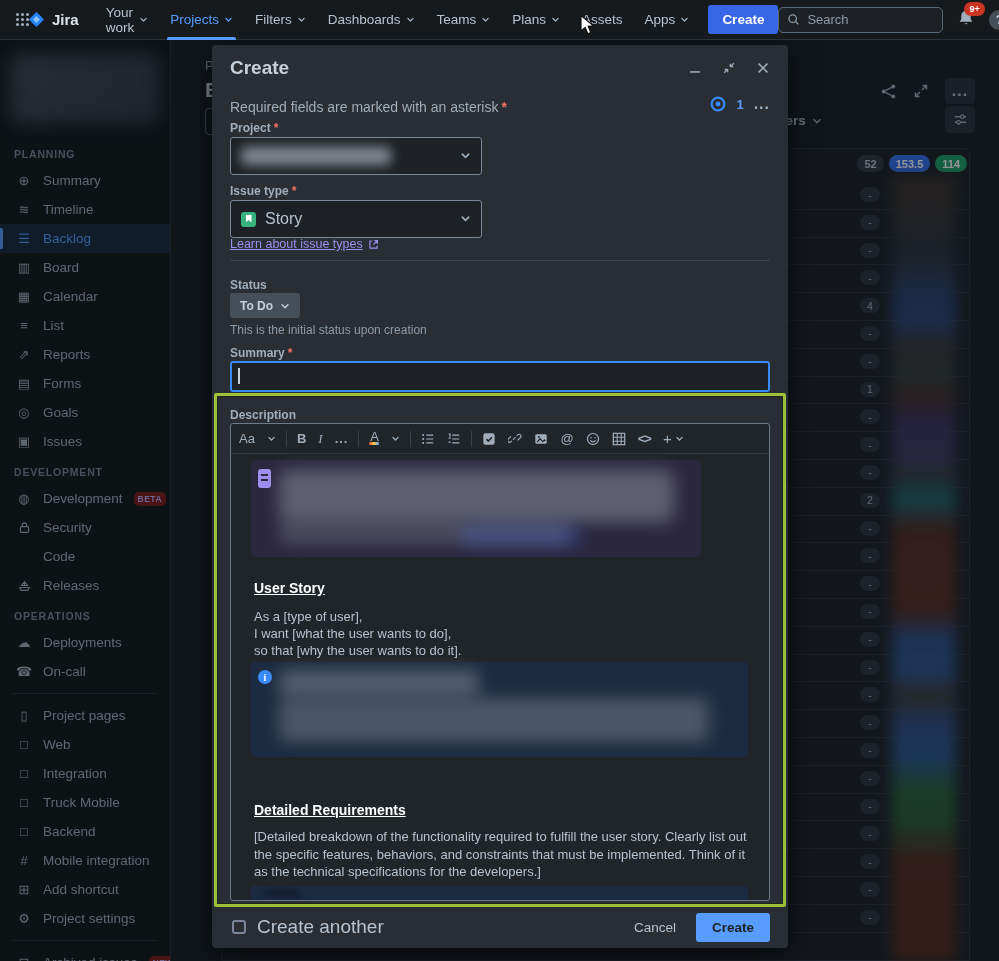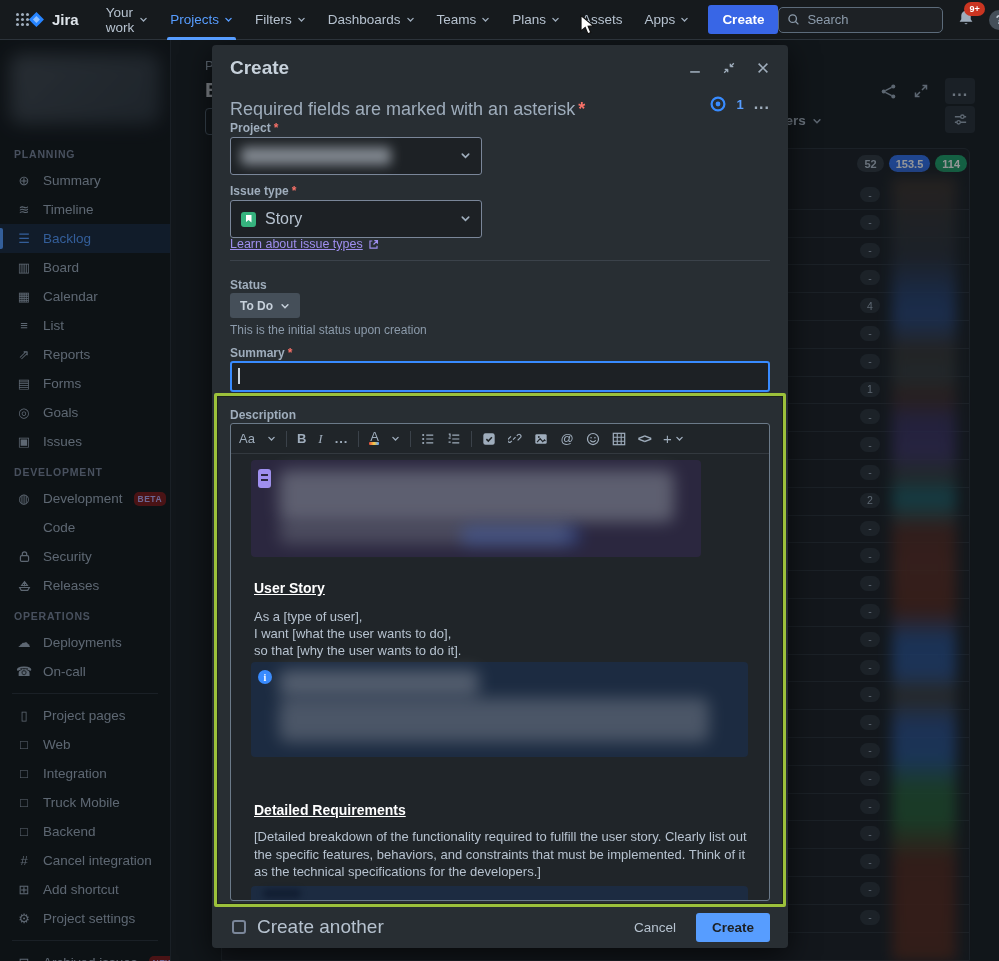--- a/index.html
+++ b/index.html
@@ -89,21 +89,21 @@
              #5c3027 45%,#653428 50%,#613023 55%,#2f5a9c 59%,#345da0 63%,#47453f 66%,#33599c 70%,#2f5f9e 74%,
              #2f6b42 78%,#2e6b3e 82%,#5c2f23 87%,#612f22 93%,#5e3022 100%); }
 
   
   .blanket { position:absolute; inset:0; background:rgba(3,6,12,.42); z-index:5; }
   .dialog { position:absolute; left:212px; top:5px; width:576px; height:903px; background:#282E33;
              border-radius:4px; box-shadow:0 8px 30px rgba(0,0,0,.65); z-index:10; }
   .dlg-title { position:absolute; left:18px; top:12px; font-size:19px; font-weight:bold; color:#C7D1DB; }
   .win-controls { position:absolute; right:18px; top:16px; display:flex; align-items:center; gap:20px; color:#9FADBC; }
   .win-controls .wc { cursor:pointer; display:flex; align-items:center; }
-  .req-note { position:absolute; left:18px; top:54px; font-size:18px; color:#9FADBC; }
+  .req-note { position:absolute; left:18px; top:54px; font-size:14px; color:#9FADBC; }
   .req-star { color:#F87168; font-weight:bold; margin-left:3px; }
   .note-right { position:absolute; right:18px; top:50px; display:flex; align-items:center; gap:10px; }
   .watch-count { color:#579DFF; font-size:13px; font-weight:bold; }
   .dots { color:#9FADBC; font-weight:bold; letter-spacing:1px; }
   .fld-label { position:absolute; left:18px; font-size:12px; font-weight:bold; color:#9FADBC; }
   .select { position:absolute; left:18px; width:252px; height:38px; background:#1D2125; border:1px solid #7A8699;
              border-radius:3px; display:flex; align-items:center; padding:0 10px; color:#B6C2CF; cursor:pointer; }
   .select .chev { margin-left:auto; color:#9FADBC; }
   .proj-blur { width:150px; height:18px; border-radius:4px; background:#9BA2AB; filter:blur(6px); opacity:.8; }
   .story-ico { width:15px; height:15px; background:#36B37E; border-radius:3px; margin-right:9px; position:relative; flex:none; }
@@ -301,33 +301,33 @@
             <span class="sb-ico" style="">▣</span>
             <span class="sb-label">Issues</span>
           </div>
           <div class="sb-header">DEVELOPMENT</div>
           <div class="sb-item">
             <span class="sb-ico" style="">◍</span>
             <span class="sb-label">Development</span>
             <span class="sb-badge">BETA</span>
           </div>
           <div class="sb-item">
-            <span class="sb-ico" style="font-size:10px;font-weight:bold;letter-spacing:-1px;"></span>
-            <span class="sb-label">Code</span>
-          </div>
-          <div class="sb-item">
             <span class="sb-ico" style="">
               <svg width="13" height="13" viewBox="0 0 16 16">
                 <rect x="3" y="7" width="10" height="7" rx="1.5" fill="none" stroke="currentColor" stroke-width="1.5"></rect>
                 <path d="M5.3 7V5a2.7 2.7 0 0 1 5.4 0v2" fill="none" stroke="currentColor" stroke-width="1.5"></path>
               </svg>
             </span>
             <span class="sb-label">Security</span>
           </div>
           <div class="sb-item">
+            <span class="sb-ico" style="font-size:10px;font-weight:bold;letter-spacing:-1px;"></span>
+            <span class="sb-label">Code</span>
+          </div>
+          <div class="sb-item">
             <span class="sb-ico" style="">
               <svg width="13" height="13" viewBox="0 0 16 16">
                 <path d="M2 10.5h12l-2 3.5H4z" fill="none" stroke="currentColor" stroke-width="1.4"></path>
                 <path d="M8 9V3.2M8 3.2 11.6 8H4.4z" fill="none" stroke="currentColor" stroke-width="1.4"></path>
               </svg>
             </span>
             <span class="sb-label">Releases</span>
           </div>
           <div class="sb-header">OPERATIONS</div>
           <div class="sb-item">
@@ -354,21 +354,21 @@
           <div class="sb-item">
             <span class="sb-ico" style="">□</span>
             <span class="sb-label">Truck Mobile</span>
           </div>
           <div class="sb-item">
             <span class="sb-ico" style="">□</span>
             <span class="sb-label">Backend</span>
           </div>
           <div class="sb-item">
             <span class="sb-ico" style="">#</span>
-            <span class="sb-label">Cancel integration</span>
+            <span class="sb-label">Mobile integration</span>
           </div>
           <div class="sb-item">
             <span class="sb-ico" style="">⊞</span>
             <span class="sb-label">Add shortcut</span>
           </div>
           <div class="sb-item">
             <span class="sb-ico" style="">⚙</span>
             <span class="sb-label">Project settings</span>
           </div>
           <div class="sb-div"></div>

